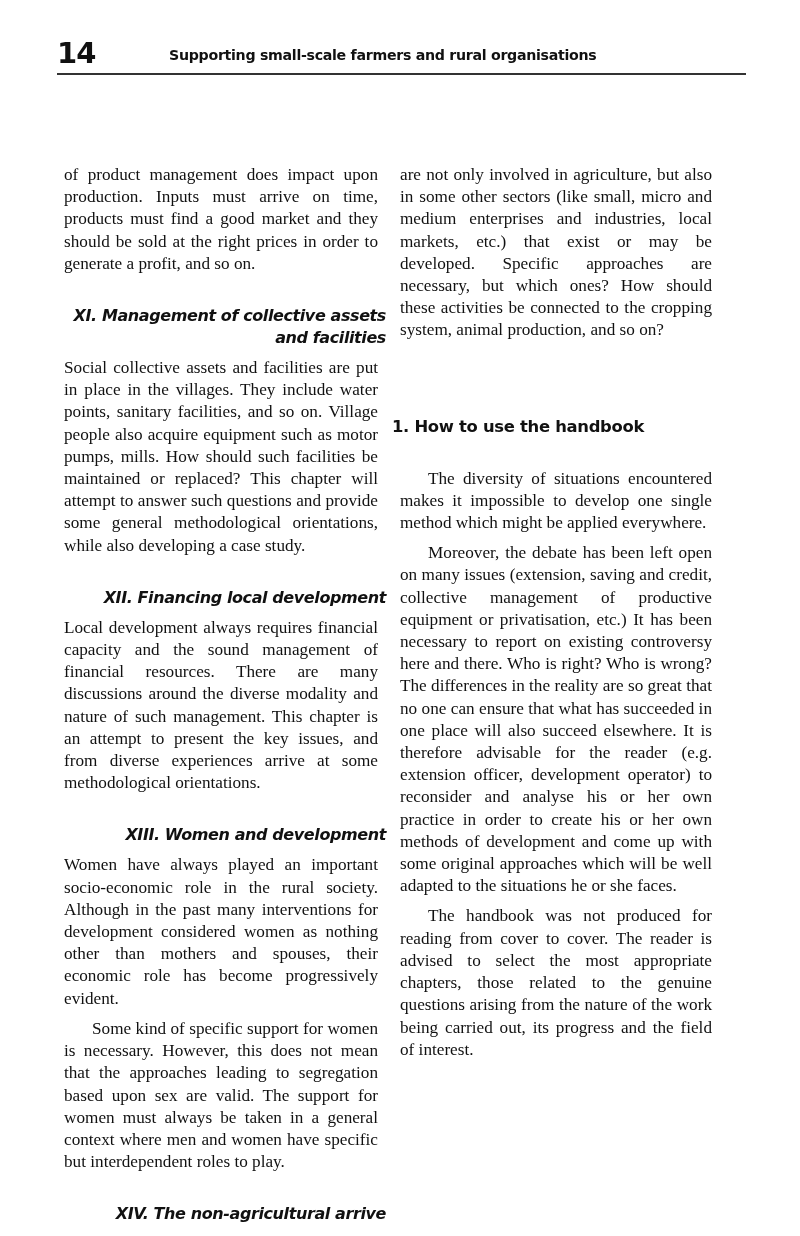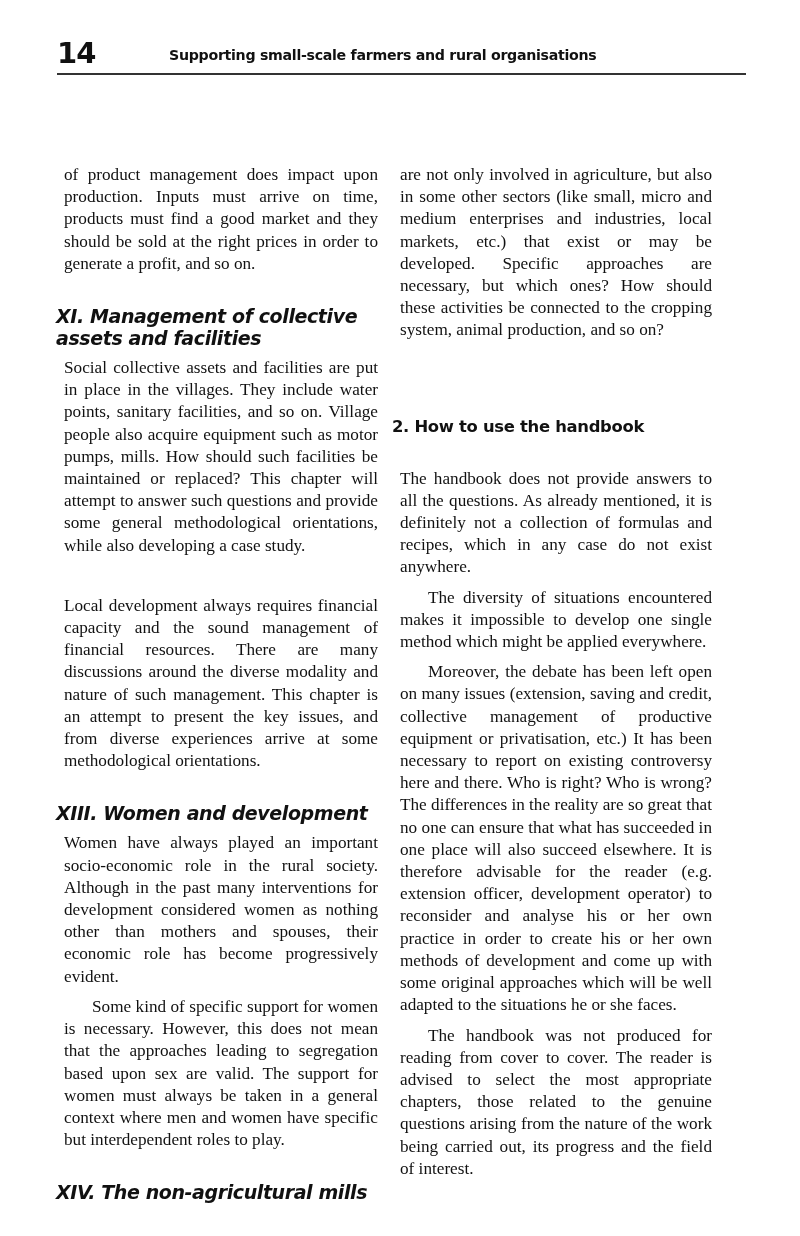--- a/index.html
+++ b/index.html
@@ -6,21 +6,21 @@
   body { width: 800px; height: 1236px; position: relative; overflow: hidden; color: #111; }
   .header { position: absolute; left: 57px; top: 38px; width: 690px; height: 36px; }
   .page-num { position: absolute; left: 0; top: 0; font-family: "DejaVu Sans", sans-serif; font-weight: bold; font-size: 29px; line-height: 30px; letter-spacing: -1px; }
   .running-title { position: absolute; left: 112px; top: 7px; font-family: "DejaVu Sans", sans-serif; font-weight: bold; font-size: 14.2px; line-height: 20px; letter-spacing: -0.3px; }
   .rule { position: absolute; left: 57px; top: 73px; width: 689px; height: 2px; background: #333; }
   .col { position: absolute; top: 156px; width: 330px; font-family: "Liberation Serif", serif; font-size: 17.2px; line-height: 22.2px; text-align: justify; }
   .col.left { left: 56px; }
   .col.right { left: 392px; width: 328px; }
   p { margin: 8px; }
   p.indent { text-indent: 28px; }
-  h3 { margin: 0; font-family: "DejaVu Sans", sans-serif; font-style: italic; font-weight: bold; font-size: 19px; line-height: 22px; letter-spacing: -0.4px; text-align: left; }
+  h3 { margin: 0; font-family: "DejaVu Sans", sans-serif; font-style: italic; font-weight: bold; font-size: 16px; line-height: 22px; letter-spacing: -0.4px; text-align: right; }
   h2 { margin: 0; font-family: "DejaVu Sans", sans-serif; font-weight: bold; font-size: 16.4px; line-height: 22px; letter-spacing: -0.3px; text-align: left; }
   .gap-sec { height: 22px; }
   .gap-big { height: 66px; }
   .gap-h2 { height: 22px; }
   .last-line { text-align-last: left; }
 </style>
 </head>
 <body>
 
 <div class="header">
@@ -30,35 +30,35 @@
 <div class="rule"></div>
 
 <div class="col left">
   <p class="last-line">of product management does impact upon production. Inputs must arrive on time, products must find a good market and they should be sold at the right prices in order to generate a profit, and so on.</p>
   <div class="gap-sec"></div>
 
   <h3>XI. Management of collective assets and facilities</h3>
   <p>Social collective assets and facilities are put in place in the villages. They include water points, sanitary facilities, and so on. Village people also acquire equipment such as motor pumps, mills. How should such facilities be maintained or replaced? This chapter will attempt to answer such questions and provide some general methodological orientations, while also developing a case study.</p>
   <div class="gap-sec"></div>
 
+  <h3>XII. Financing local development</h3>
   <p>Local development always requires financial capacity and the sound management of financial resources. There are many discussions around the diverse modality and nature of such management. This chapter is an attempt to present the key issues, and from diverse experiences arrive at some methodological orientations.</p>
   <div class="gap-sec"></div>
 
   <h3>XIII. Women and development</h3>
   <p>Women have always played an important socio-economic role in the rural society. Although in the past many interventions for development considered women as nothing other than mothers and spouses, their economic role has become progressively evident.</p>
   <p class="indent">Some kind of specific support for women is necessary. However, this does not mean that the approaches leading to segregation based upon sex are valid. The support for women must always be taken in a general context where men and women have specific but interdependent roles to play.</p>
   <div class="gap-sec"></div>
 
-  <h3>XIV. The non-agricultural mills</h3>
+  <h3>XIV. The non-agricultural arrive</h3>
 </div>
 
 <div class="col right">
   <p>are not only involved in agriculture, but also in some other sectors (like small, micro and medium enterprises and industries, local markets, etc.) that exist or may be developed. Specific approaches are necessary, but which ones? How should these activities be connected to the cropping system, animal production, and so on?</p>
   <div class="gap-big"></div>
 
-  <h2>2. How to use the handbook</h2>
+  <h2>1. How to use the handbook</h2>
   <div class="gap-h2"></div>
 
-  <p>The handbook does not provide answers to all the questions. As already mentioned, it is definitely not a collection of formulas and recipes, which in any case do not exist anywhere.</p>
   <p class="indent">The diversity of situations encountered makes it impossible to develop one single method which might be applied everywhere.</p>
   <p class="indent">Moreover, the debate has been left open on many issues (extension, saving and credit, collective management of productive equipment or privatisation, etc.) It has been necessary to report on existing controversy here and there. Who is right? Who is wrong? The differences in the reality are so great that no one can ensure that what has succeeded in one place will also succeed elsewhere. It is therefore advisable for the reader (e.g. extension officer, development operator) to reconsider and analyse his or her own practice in order to create his or her own methods of development and come up with some original approaches which will be well adapted to the situations he or she faces.</p>
   <p class="indent">The handbook was not produced for reading from cover to cover. The reader is advised to select the most appropriate chapters, those related to the genuine questions arising from the nature of the work being carried out, its progress and the field of interest.</p>
 </div>
 
 </body></html>

